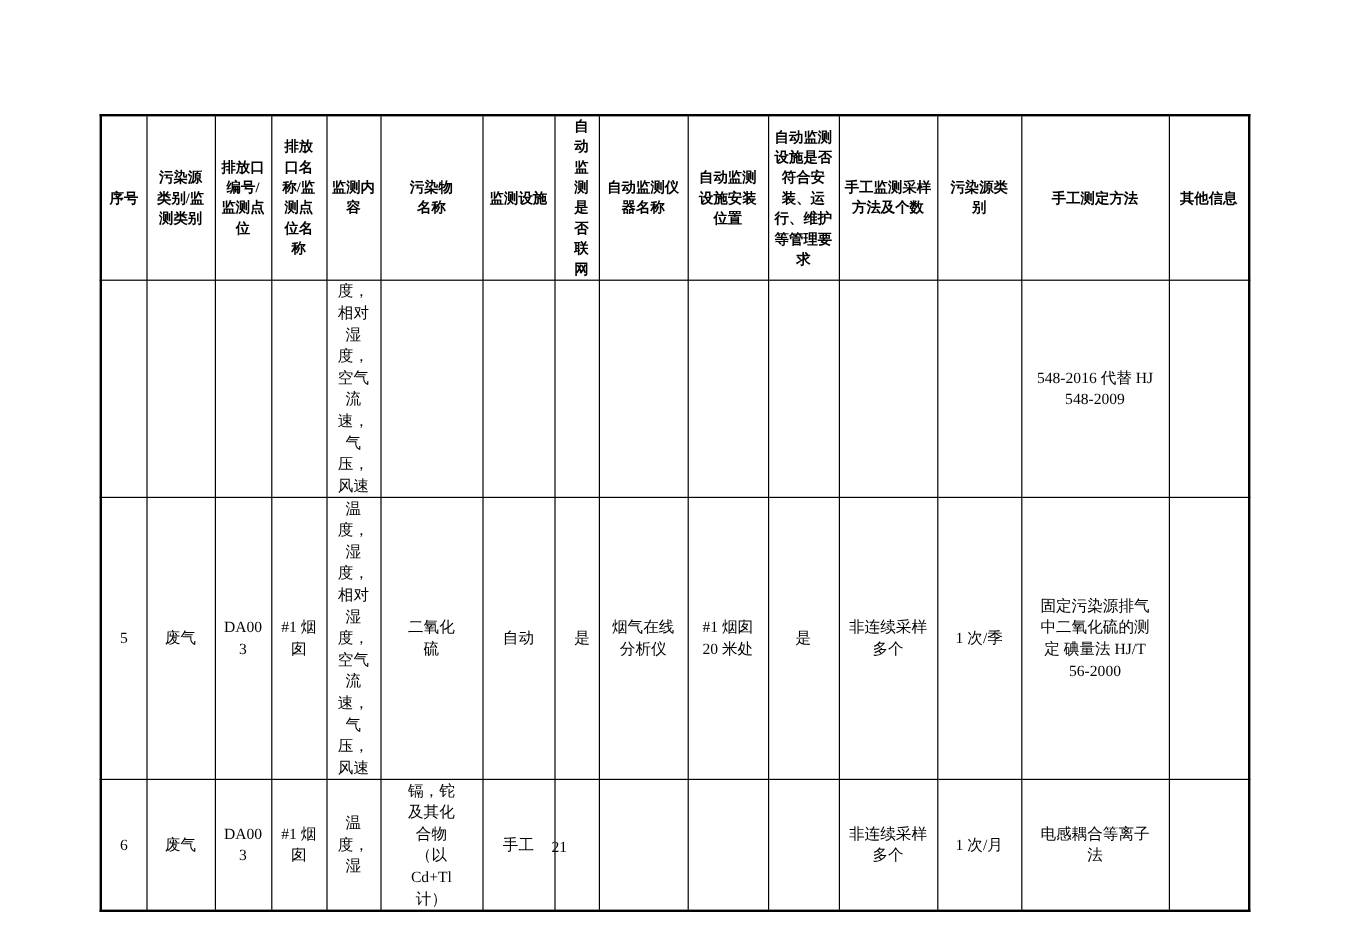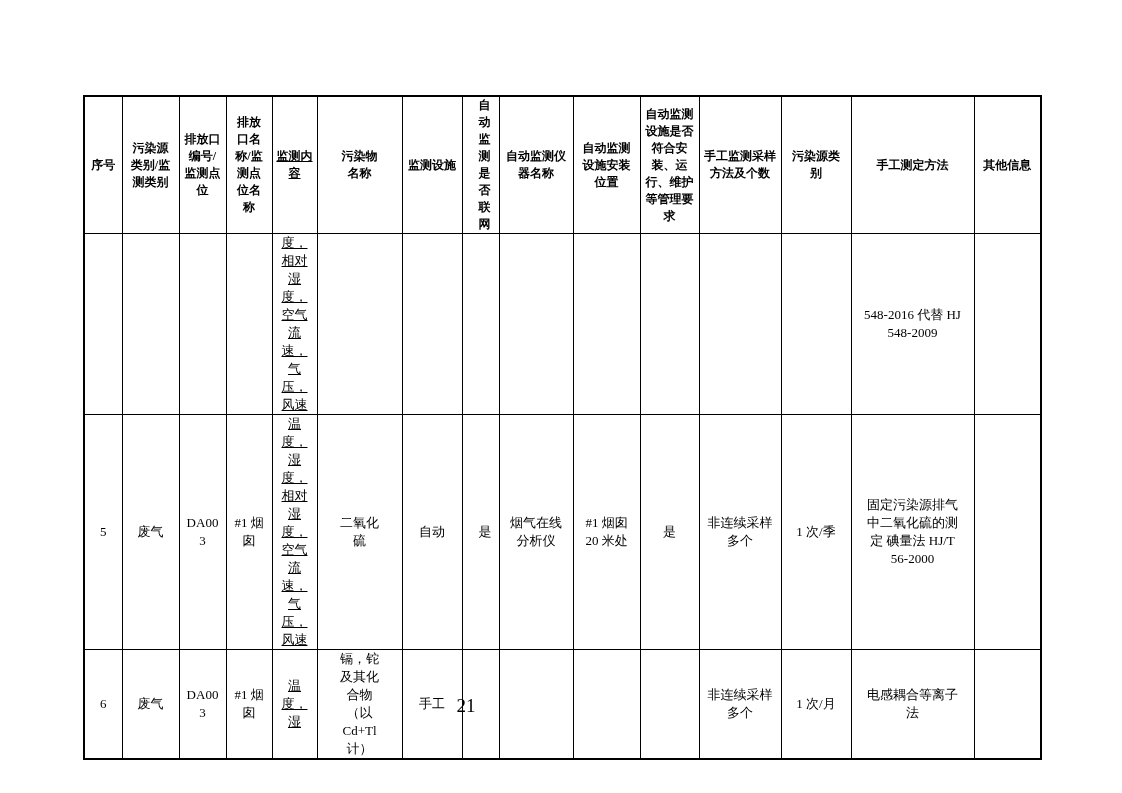--- a/index.html
+++ b/index.html
@@ -62,39 +62,39 @@
   col.w11 { width: 59px;  }
   col.w12 { width: 82px;  }
   col.w13 { width: 70px;  }
   col.w14 { width: 123px; }
   col.w15 { width: 67px;  }
 
   .c2  { padding: 0 5px !important; }
   .c3  { padding: 4px 5px !important; }
   td.c3{ word-break: break-all; }
   .c4  { padding: 0 5px !important; }
-  .c5  { padding: 0 4px !important; text-decoration: underline; }
+  .c5  { padding: 0 4px !important; }
   .c6  { padding: 0 19px !important; margin-left: 13px; }
   .c7  { padding: 0 5px !important; }
   .c8  { padding: 0 16px !important; }
   .c9  { padding: 13px 6px !important; }
   .c10 { padding: 0 6px !important; }
   .c11 { padding: 0 2px !important; }
   .c12 { padding: 0 4px !important; }
   .c13 { padding: 0 7px !important; }
   .c14 { padding: 0 12px !important; }
   .c15 { padding: 0 5px !important; }
 
   .pageno {
     position: absolute;
     top: 698px;
     left: 0;
     width: 932px;
     text-align: center;
-    font-size: 19px;
+    font-size: 13px;
     line-height: 16px;
   }
 </style>
 </head>
 <body>
 
 <div class="page">
   <table class="monitor-table">
     <colgroup>
       <col class="w1">

